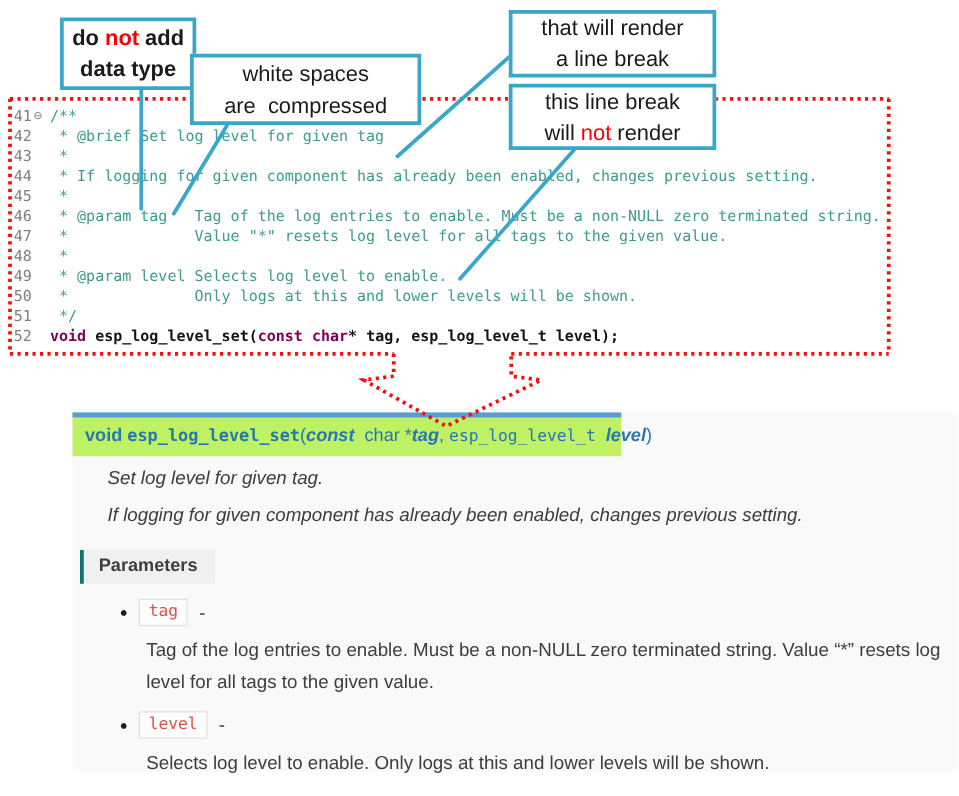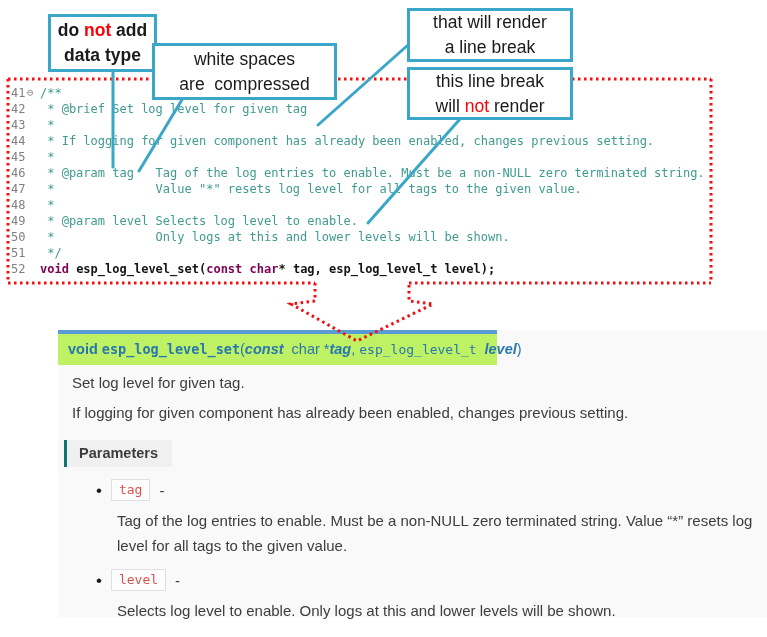--- a/index.html
+++ b/index.html
@@ -33,21 +33,21 @@
 
   
   #docpanel{position:absolute;left:58px;top:330px;width:709px;height:287px;background:#f9f9fa;z-index:2;}
   #signature{position:absolute;left:0;top:0;width:421px;background:#bef264;border-top:4px solid #5b9bd5;
              padding:7px 8px 8px 10px;color:#2878ae;font-size:14.5px;white-space:pre;}
   .sg-t{font-weight:bold;}
   .sg-n{font-family:"DejaVu Sans Mono",monospace;font-weight:bold;font-size:13.5px;}
   .sg-m{font-family:"DejaVu Sans Mono",monospace;font-size:13px;}
   .sg-e{font-style:italic;font-weight:bold;}
   .sg-p{}
-  .doc-p{position:absolute;left:14px;color:#3d3d3d;font-size:15px;white-space:nowrap;}
+  .doc-p{position:absolute;left:28px;color:#3d3d3d;font-size:15px;white-space:nowrap;font-style:italic;}
   #doc-p1{top:44px;}
   #doc-p2{top:74px;}
   #params-label{position:absolute;left:6px;top:110px;display:inline-block;background:#f0f0f0;
                 border-left:3px solid #0f766e;padding:5px 14px 6px 12px;font-weight:bold;
                 font-size:14.5px;color:#3d3d3d;}
   .param{position:absolute;left:38px;}
   .param-0{top:149px;}
   .param-1{top:239px;}
   .param-head{display:flex;align-items:center;gap:9px;}
   .bullet{color:#1a1a1a;font-size:17px;line-height:17px;}

